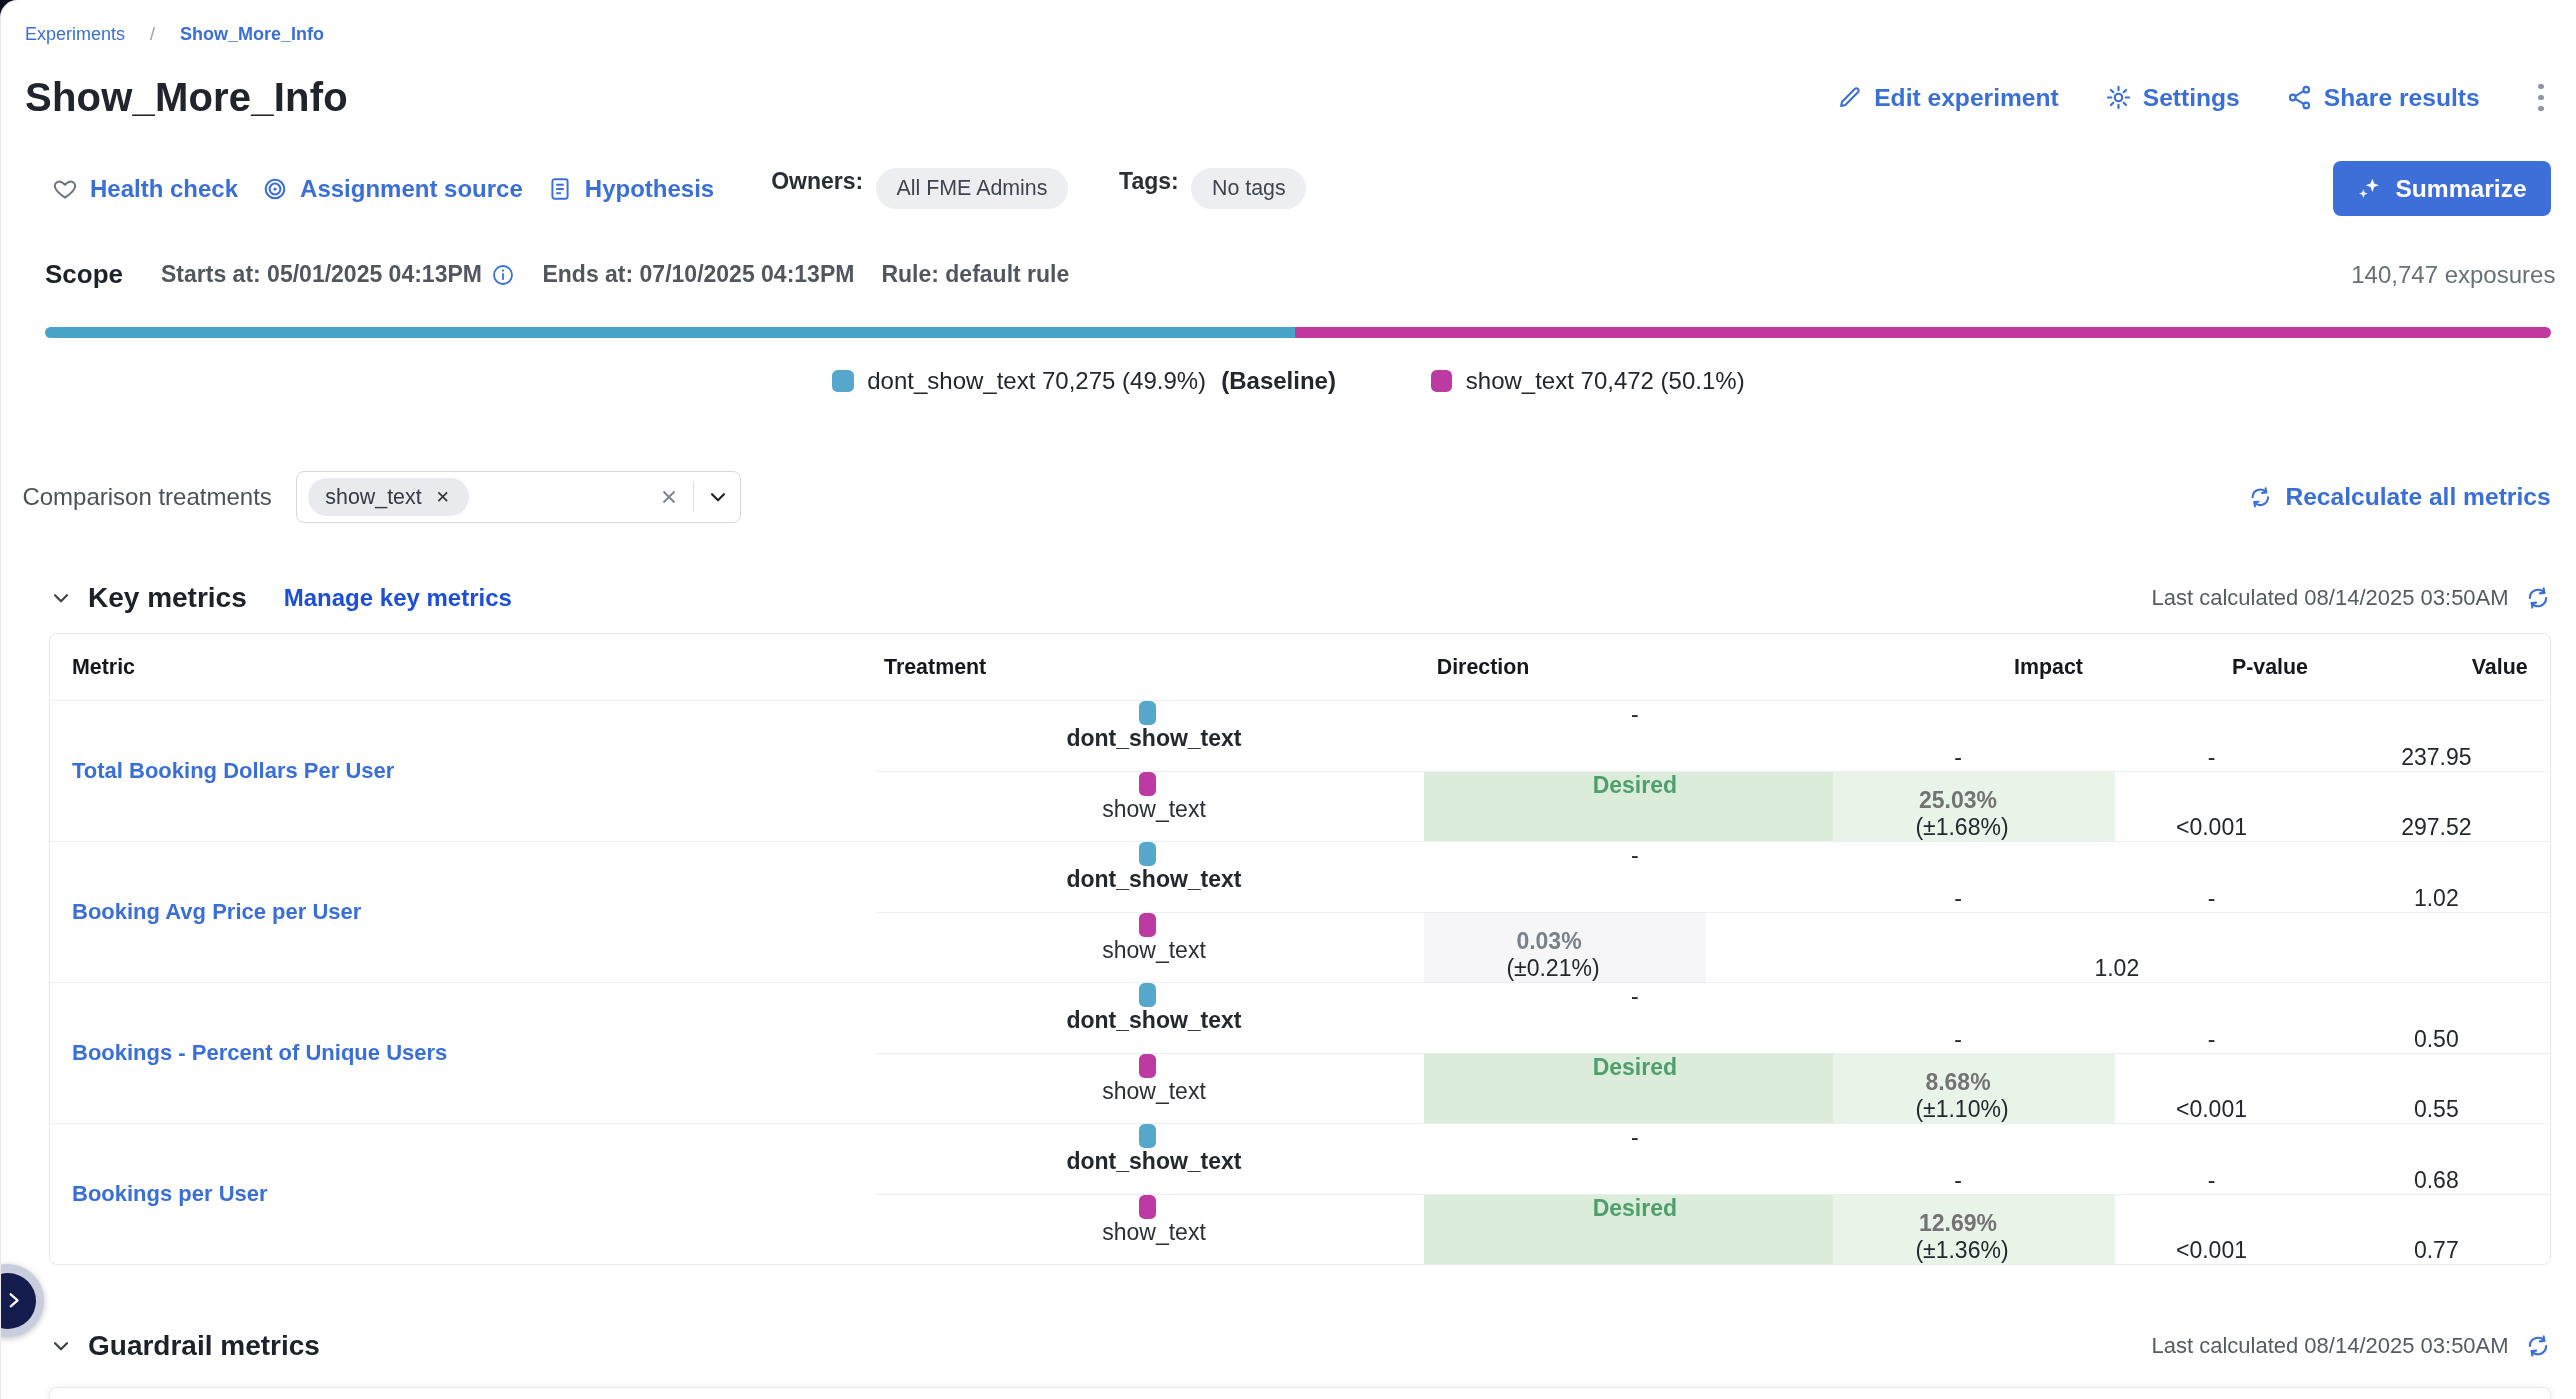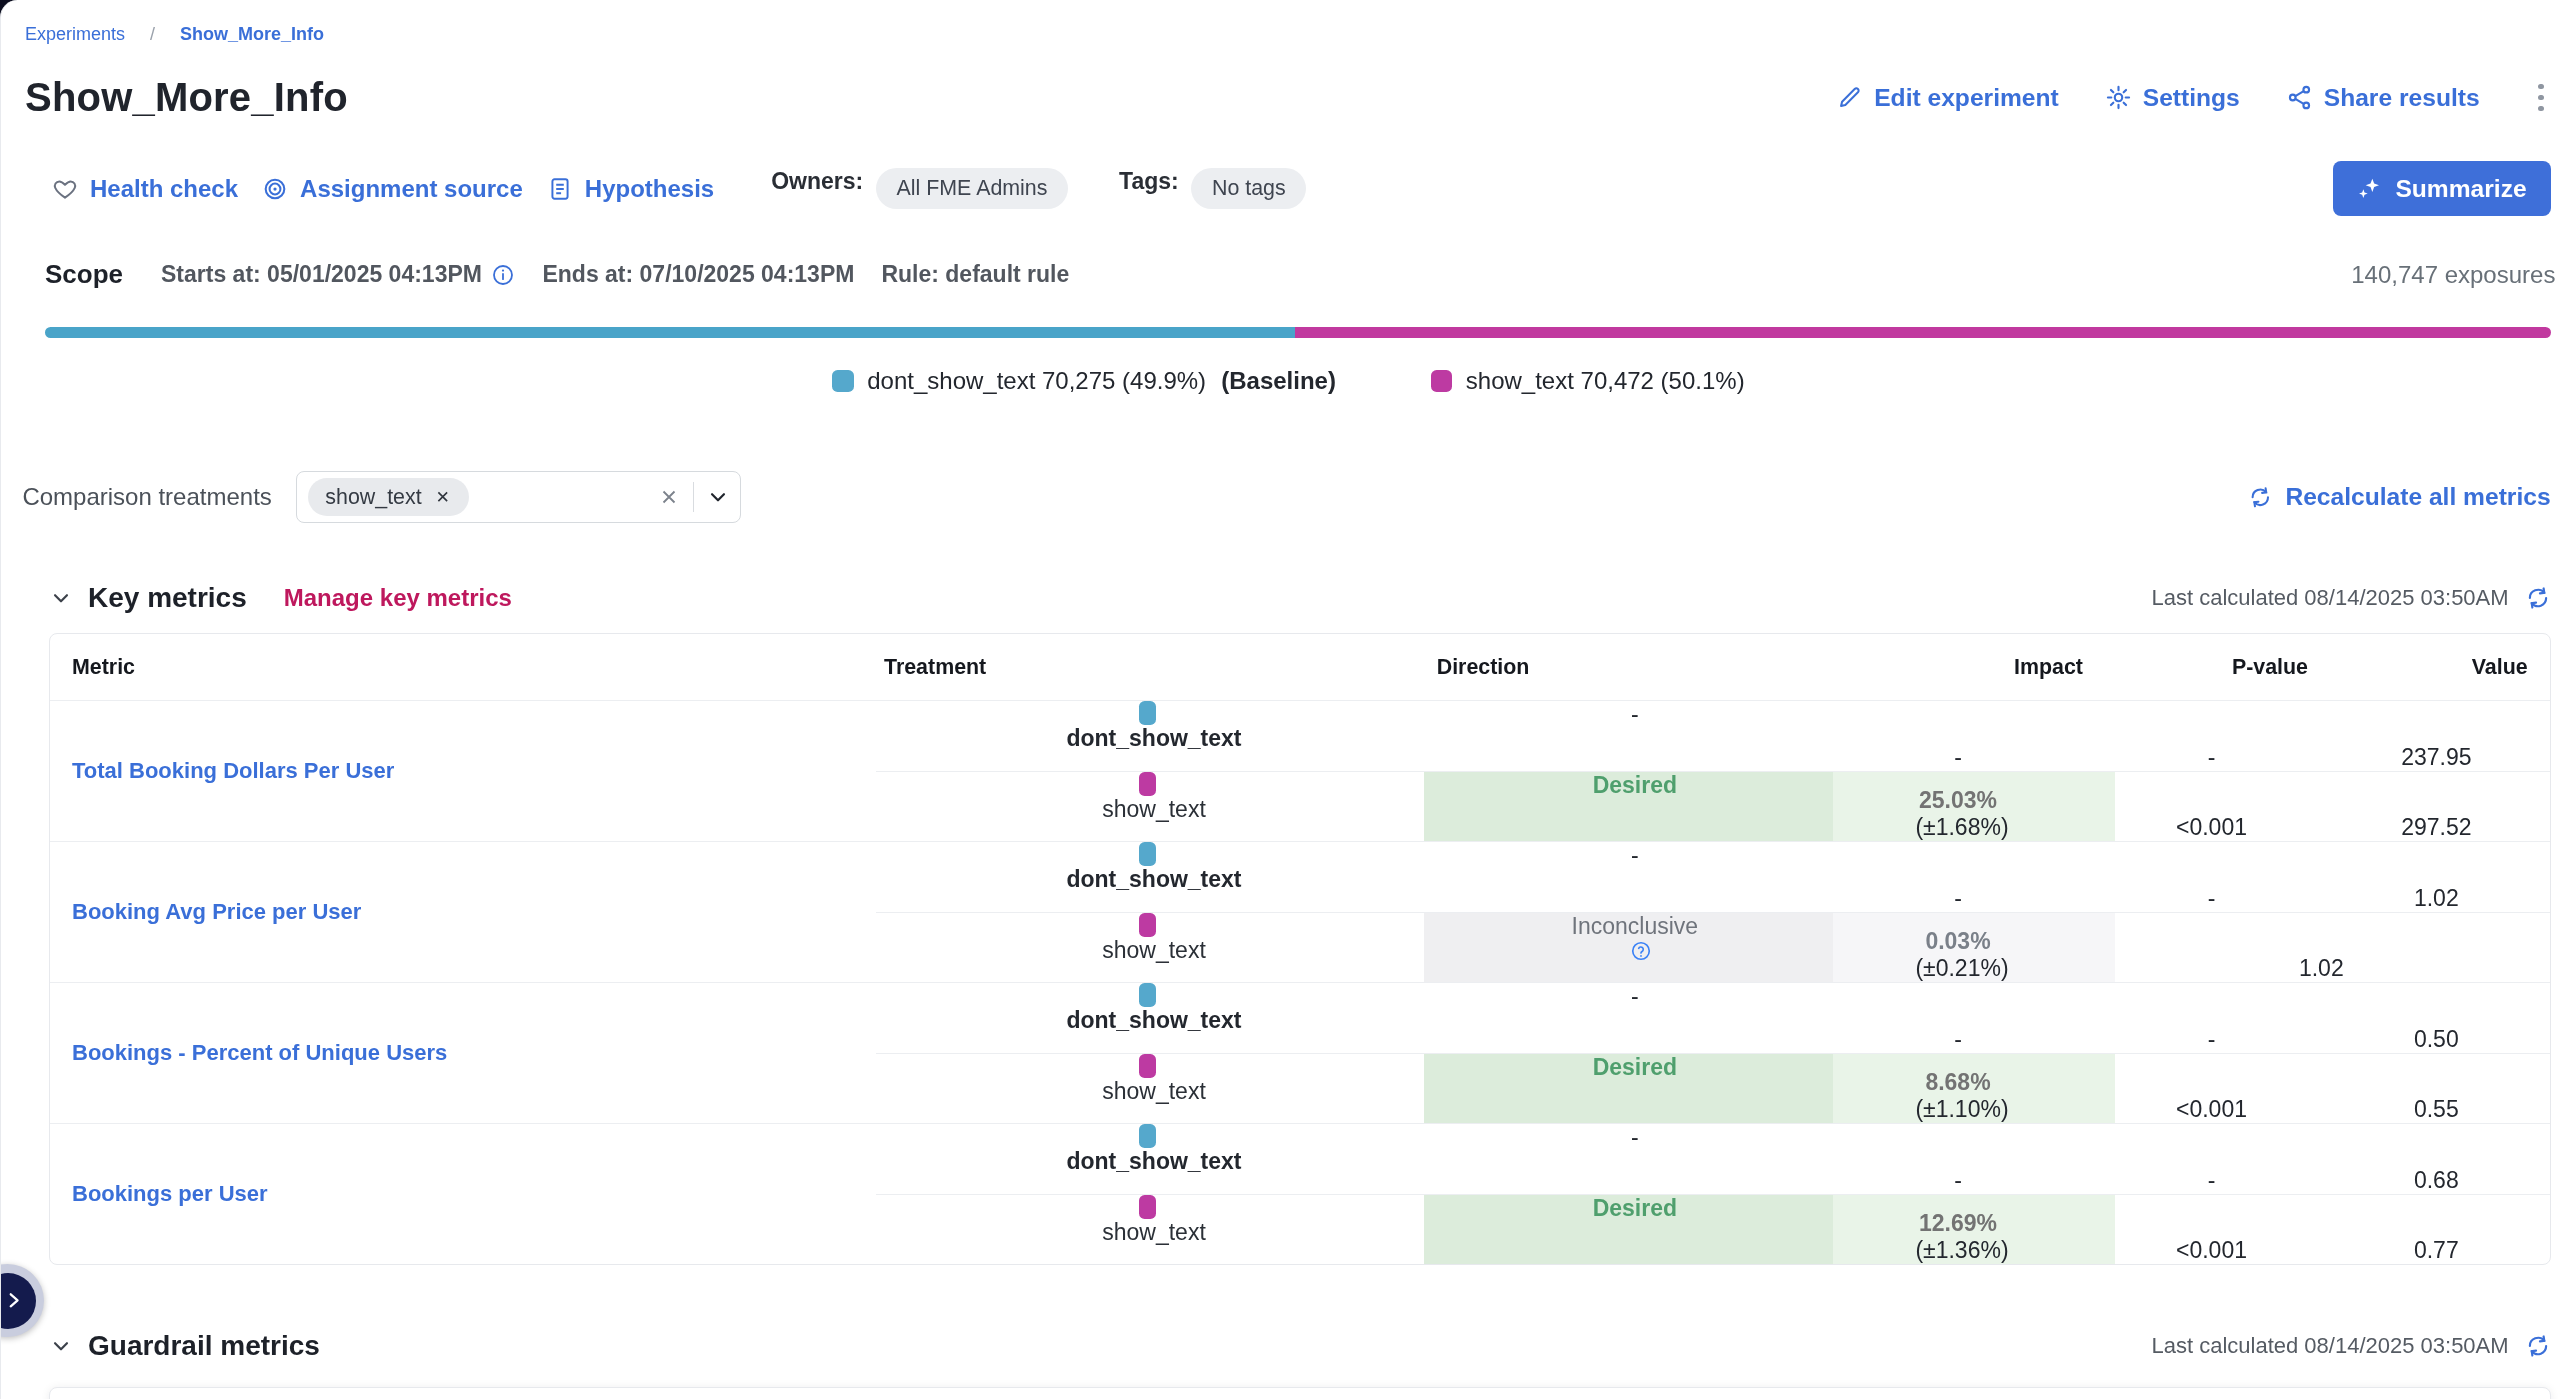--- a/index.html
+++ b/index.html
@@ -72,21 +72,21 @@
   .select-divider { width:1.6px; height:30px; background:#d9dce0; margin:0 12.7px; }
   .select-caret svg { width:22px; height:22px; color:#20242c; }
   .recalc { margin-left:auto; display:flex; align-items:center; gap:12.7px; color:#3a6fd8; font-size:24.6px; font-weight:600; cursor:pointer; }
   .recalc svg { width:24.6px; height:24.6px; }
 
   
   .section-head { display:flex; align-items:center; margin:59px 25.4px 0 49px; }
   .section-head.guard { margin-top:65px; }
   .sec-caret svg { width:22px; height:22px; color:#3c414a; cursor:pointer; }
   .sec-title { font-size:28px; font-weight:700; color:#1d2129; margin-left:16px; }
-  .sec-manage { margin-left:37px; font-size:24px; font-weight:600; color:#be185d; cursor:pointer; }
+  .sec-manage { margin-left:37px; font-size:24px; font-weight:600; color:#1d4ed8; cursor:pointer; }
   .sec-right { margin-left:auto; display:flex; align-items:center; gap:16px; }
   .last-calc { font-size:22px; color:#555b63; }
   .sec-refresh svg { width:26px; height:26px; color:#3a6fd8; cursor:pointer; }
 
   
   .metrics-card { margin:19px 25.4px 0 48px; border:1.6px solid #e7e9ed; border-radius:8px; background:#fff; overflow:hidden; }
   .metrics-card.guard-card { margin-top:25.4px; border-radius:8px; box-shadow:0 1.6px 9.5px rgba(16,24,40,.08); height:318px; }
   .thead { display:flex; align-items:center; height:67px; border-bottom:1.6px solid #eceef1; font-size:21.4px; font-weight:700; color:#15181e; }
   .c-metric { width:826px; padding-left:22px; }
   .c-treat  { width:548px;  padding-left:8px; }
@@ -379,30 +379,20 @@
                 <span class="pct">-</span>
               </div>
               <div class="cell c-pv">-</div>
               <div class="cell c-val">1.02</div>
             </div>
             <div class="mrow">
               <div class="cell c-treat">
                 <span class="swatch" style="background: rgb(189, 58, 162);"></span>
                 <span class="treat-name">show_text</span>
               </div>
-              <div class="cell c-dir dir-inconclusive">
-                <span class="dir-txt">Inconclusive</span>
-                <span class="help-icon">
-                  <svg viewBox="0 0 24 24" fill="none" stroke="currentColor" stroke-width="1.8" stroke-linecap="round">
-                    <circle cx="12" cy="12" r="9"></circle>
-                    <path d="M9.5 9.1a2.6 2.6 0 1 1 3.6 3.4c-.8.5-1.1 1-1.1 1.8"></path>
-                    <circle cx="12" cy="17.4" r="1" fill="currentColor" stroke="none"></circle>
-                  </svg>
-                </span>
-              </div>
               <div class="cell c-imp imp-inconclusive">
                 <span class="pct">0.03%</span>
                 <span class="ci">(±0.21%)</span>
               </div>
               <div class="cell c-val">1.02</div>
             </div>
           </div>
         </div>
         <div class="mgroup">
           <div class="g-metric">

